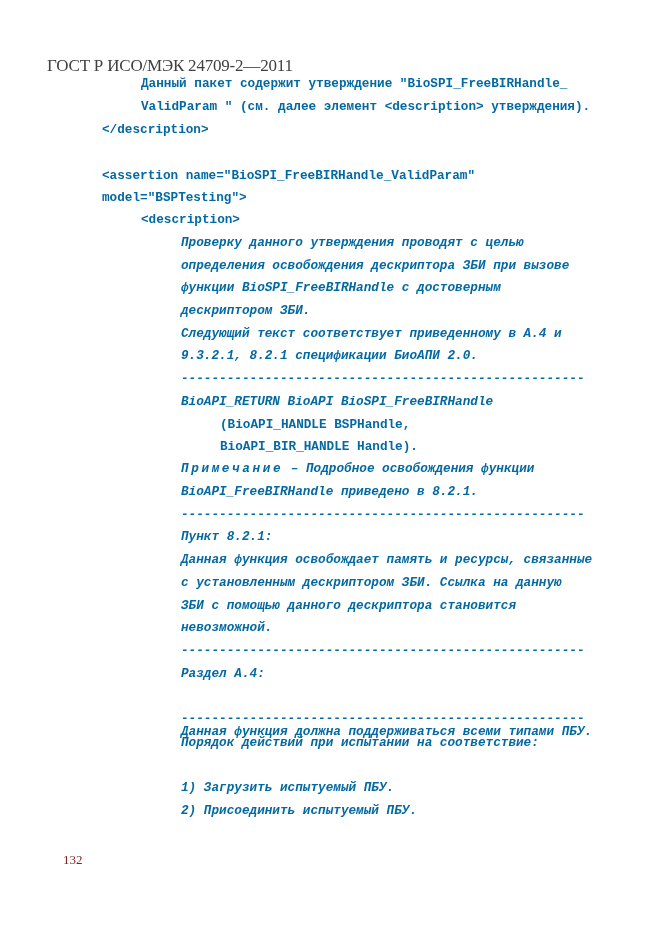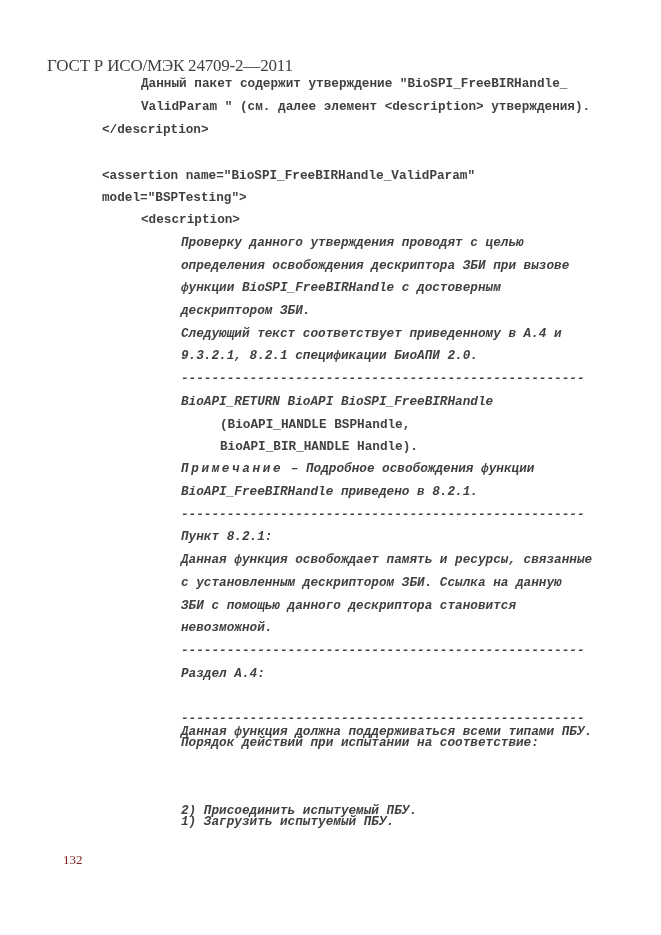--- a/index.html
+++ b/index.html
@@ -1,19 +1,19 @@
 <!DOCTYPE html>
 <html><head>
 <meta charset="utf-8">
 <style>
   html, body { margin:0; padding:0; }
   body { width:661px; height:935px; background:#ffffff; position:relative; overflow:hidden; color:#1a1a1a; }
   .hdr { position:absolute; left:47px; top:56px; font-family:"Liberation Serif", serif; font-size:17px; color:#404040; letter-spacing:-0.2px; }
   .pnum { position:absolute; left:63px; top:852px; font-family:"Liberation Serif", serif; font-size:13px; color:#7f1d1d; }
-  .ln { position:absolute; font-family:"Liberation Mono", monospace; font-size:12.7px; font-weight:bold; white-space:pre; line-height:16px; color:#404040;text-align:center; }
+  .ln { position:absolute; font-family:"Liberation Mono", monospace; font-size:12.7px; font-weight:bold; white-space:pre; line-height:16px; color:#0369a1;text-align:center; }
   .i0 { left:102px; }
   .i1 { left:141px; }
   .i2 { left:181px;font-style:italic; }
   .i3 { left:220px; }
   .sp { letter-spacing:2.6px;margin-top:20px; }
 </style>
 </head>
 <body>
 
 <div class="hdr">ГОСТ Р ИСО/МЭК 24709-2—2011</div>
@@ -46,16 +46,16 @@
 <div class="ln i2" style="top:575px">с установленным дескриптором ЗБИ. Ссылка на данную</div>
 <div class="ln i2" style="top:598px">ЗБИ с помощью данного дескриптора становится</div>
 <div class="ln i2" style="top:620px">невозможной.</div>
 <div class="ln i2" style="top:643px">-----------------------------------------------------</div>
 
 <div class="ln i2" style="top:666px">Раздел А.4:</div>
 <div class="ln i2" style="top:724px">Данная функция должна поддерживаться всеми типами ПБУ.</div>
 <div class="ln i2" style="top:711px">-----------------------------------------------------</div>
 <div class="ln i2" style="top:735px">Порядок действий при испытании на соответствие:</div>
 
-<div class="ln i2" style="top:814px">1) Загрузить испытуемый ПБУ.</div>
+<div class="ln i2" style="top:780px">1) Загрузить испытуемый ПБУ.</div>
 <div class="ln i2" style="top:803px">2) Присоединить испытуемый ПБУ.</div>
 
 <div class="pnum">132</div>
 
 </body></html>

